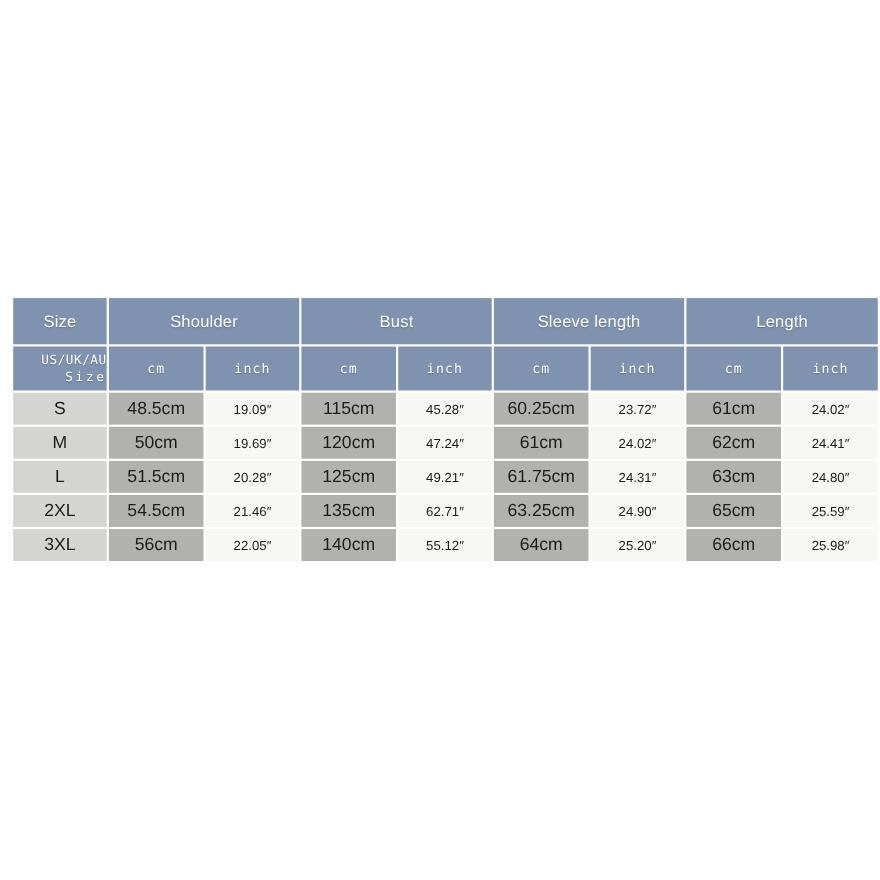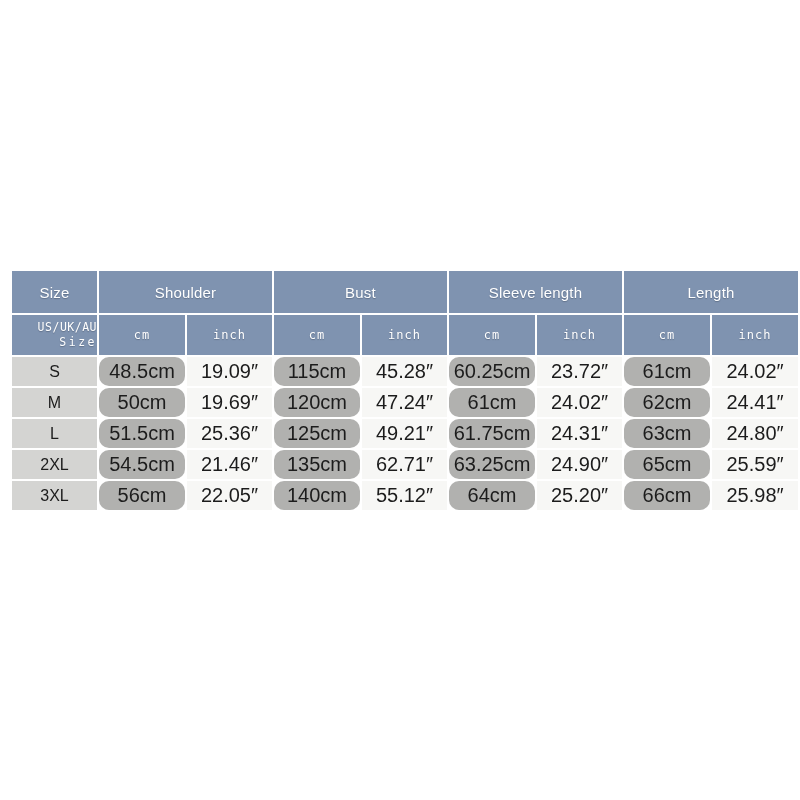--- a/index.html
+++ b/index.html
@@ -81,27 +81,26 @@
   tbody tr { height: 29px; }
 
   td.c-size {
     background: #d4d4d2;
     color: #1c1c1c;
     font-size: 16px;
   }
   td.c-cm {
     background: #b1b1af;
     color: #1c1c1c;
-    font-size: 20px;
-    border-radius: 10px;
+    font-size: 16px;
   }
   td.c-inch {
     background: #f7f7f5;
     color: #1c1c1c;
-    font-size: 20px;
+    font-size: 12px;
   }
 </style>
 </head>
 <body>
 
 <div id="page">
   <div id="chart-wrap">
     <table class="size-chart">
       <colgroup>
         <col style="width:85px">
@@ -158,21 +157,21 @@
           <td class="c-cm">120cm</td>
           <td class="c-inch">47.24″</td>
           <td class="c-cm">61cm</td>
           <td class="c-inch">24.02″</td>
           <td class="c-cm">62cm</td>
           <td class="c-inch">24.41″</td>
         </tr>
         <tr>
           <td class="c-size">L</td>
           <td class="c-cm">51.5cm</td>
-          <td class="c-inch">25.36″</td>
+          <td class="c-inch">20.28″</td>
           <td class="c-cm">125cm</td>
           <td class="c-inch">49.21″</td>
           <td class="c-cm">61.75cm</td>
           <td class="c-inch">24.31″</td>
           <td class="c-cm">63cm</td>
           <td class="c-inch">24.80″</td>
         </tr>
         <tr>
           <td class="c-size">2XL</td>
           <td class="c-cm">54.5cm</td>

